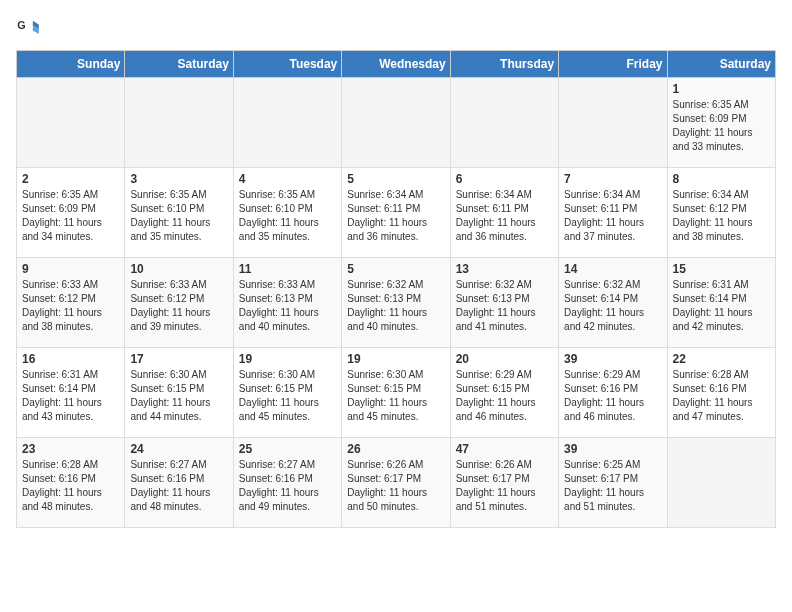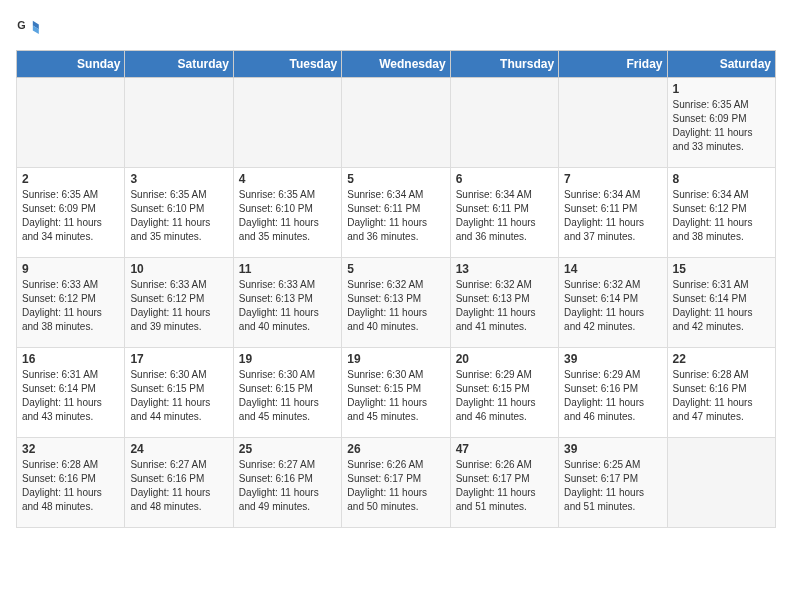--- a/index.html
+++ b/index.html
@@ -286,21 +286,21 @@
         <td>
           <span class="day-number">22</span>
           <div class="day-info" style="white-space: pre-line;">Sunrise: 6:28 AM
 Sunset: 6:16 PM
 Daylight: 11 hours
 and 47 minutes.</div>
         </td>
       </tr>
       <tr>
         <td>
-          <span class="day-number">32</span>
+          <span class="day-number">23</span>
           <div class="day-info" style="white-space: pre-line;">Sunrise: 6:28 AM
 Sunset: 6:16 PM
 Daylight: 11 hours
 and 48 minutes.</div>
         </td>
         <td>
           <span class="day-number">24</span>
           <div class="day-info" style="white-space: pre-line;">Sunrise: 6:27 AM
 Sunset: 6:16 PM
 Daylight: 11 hours

